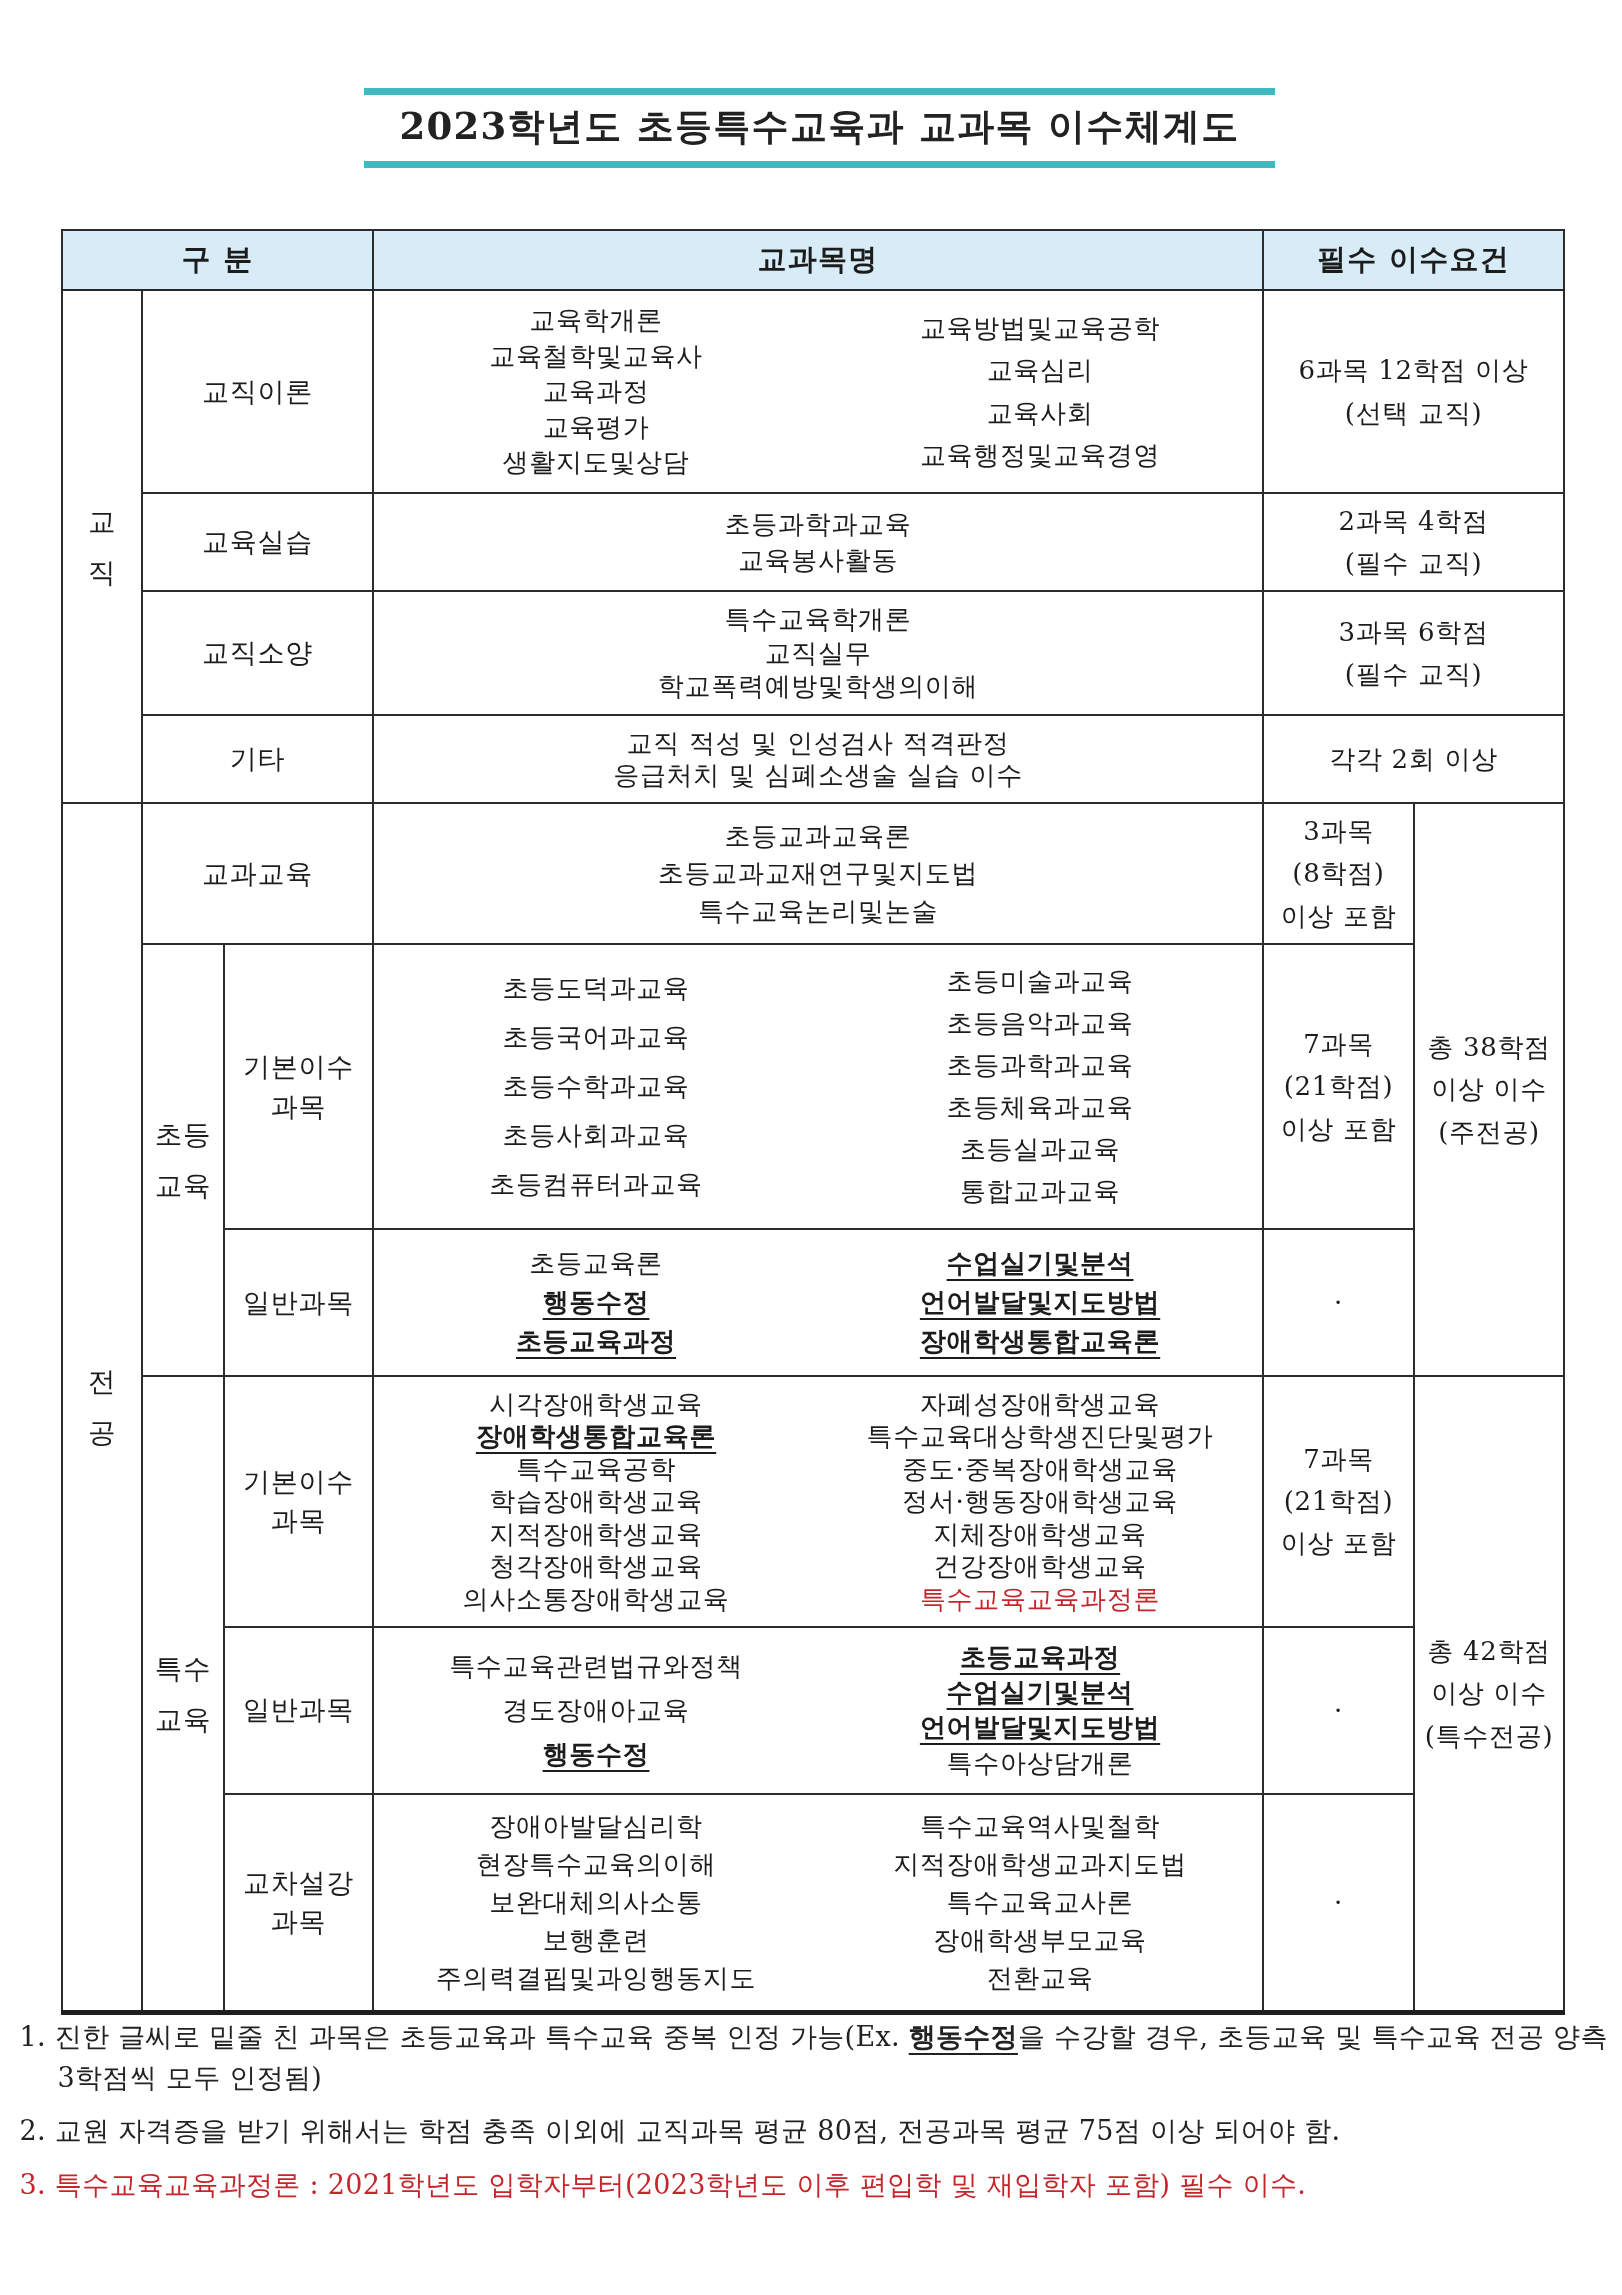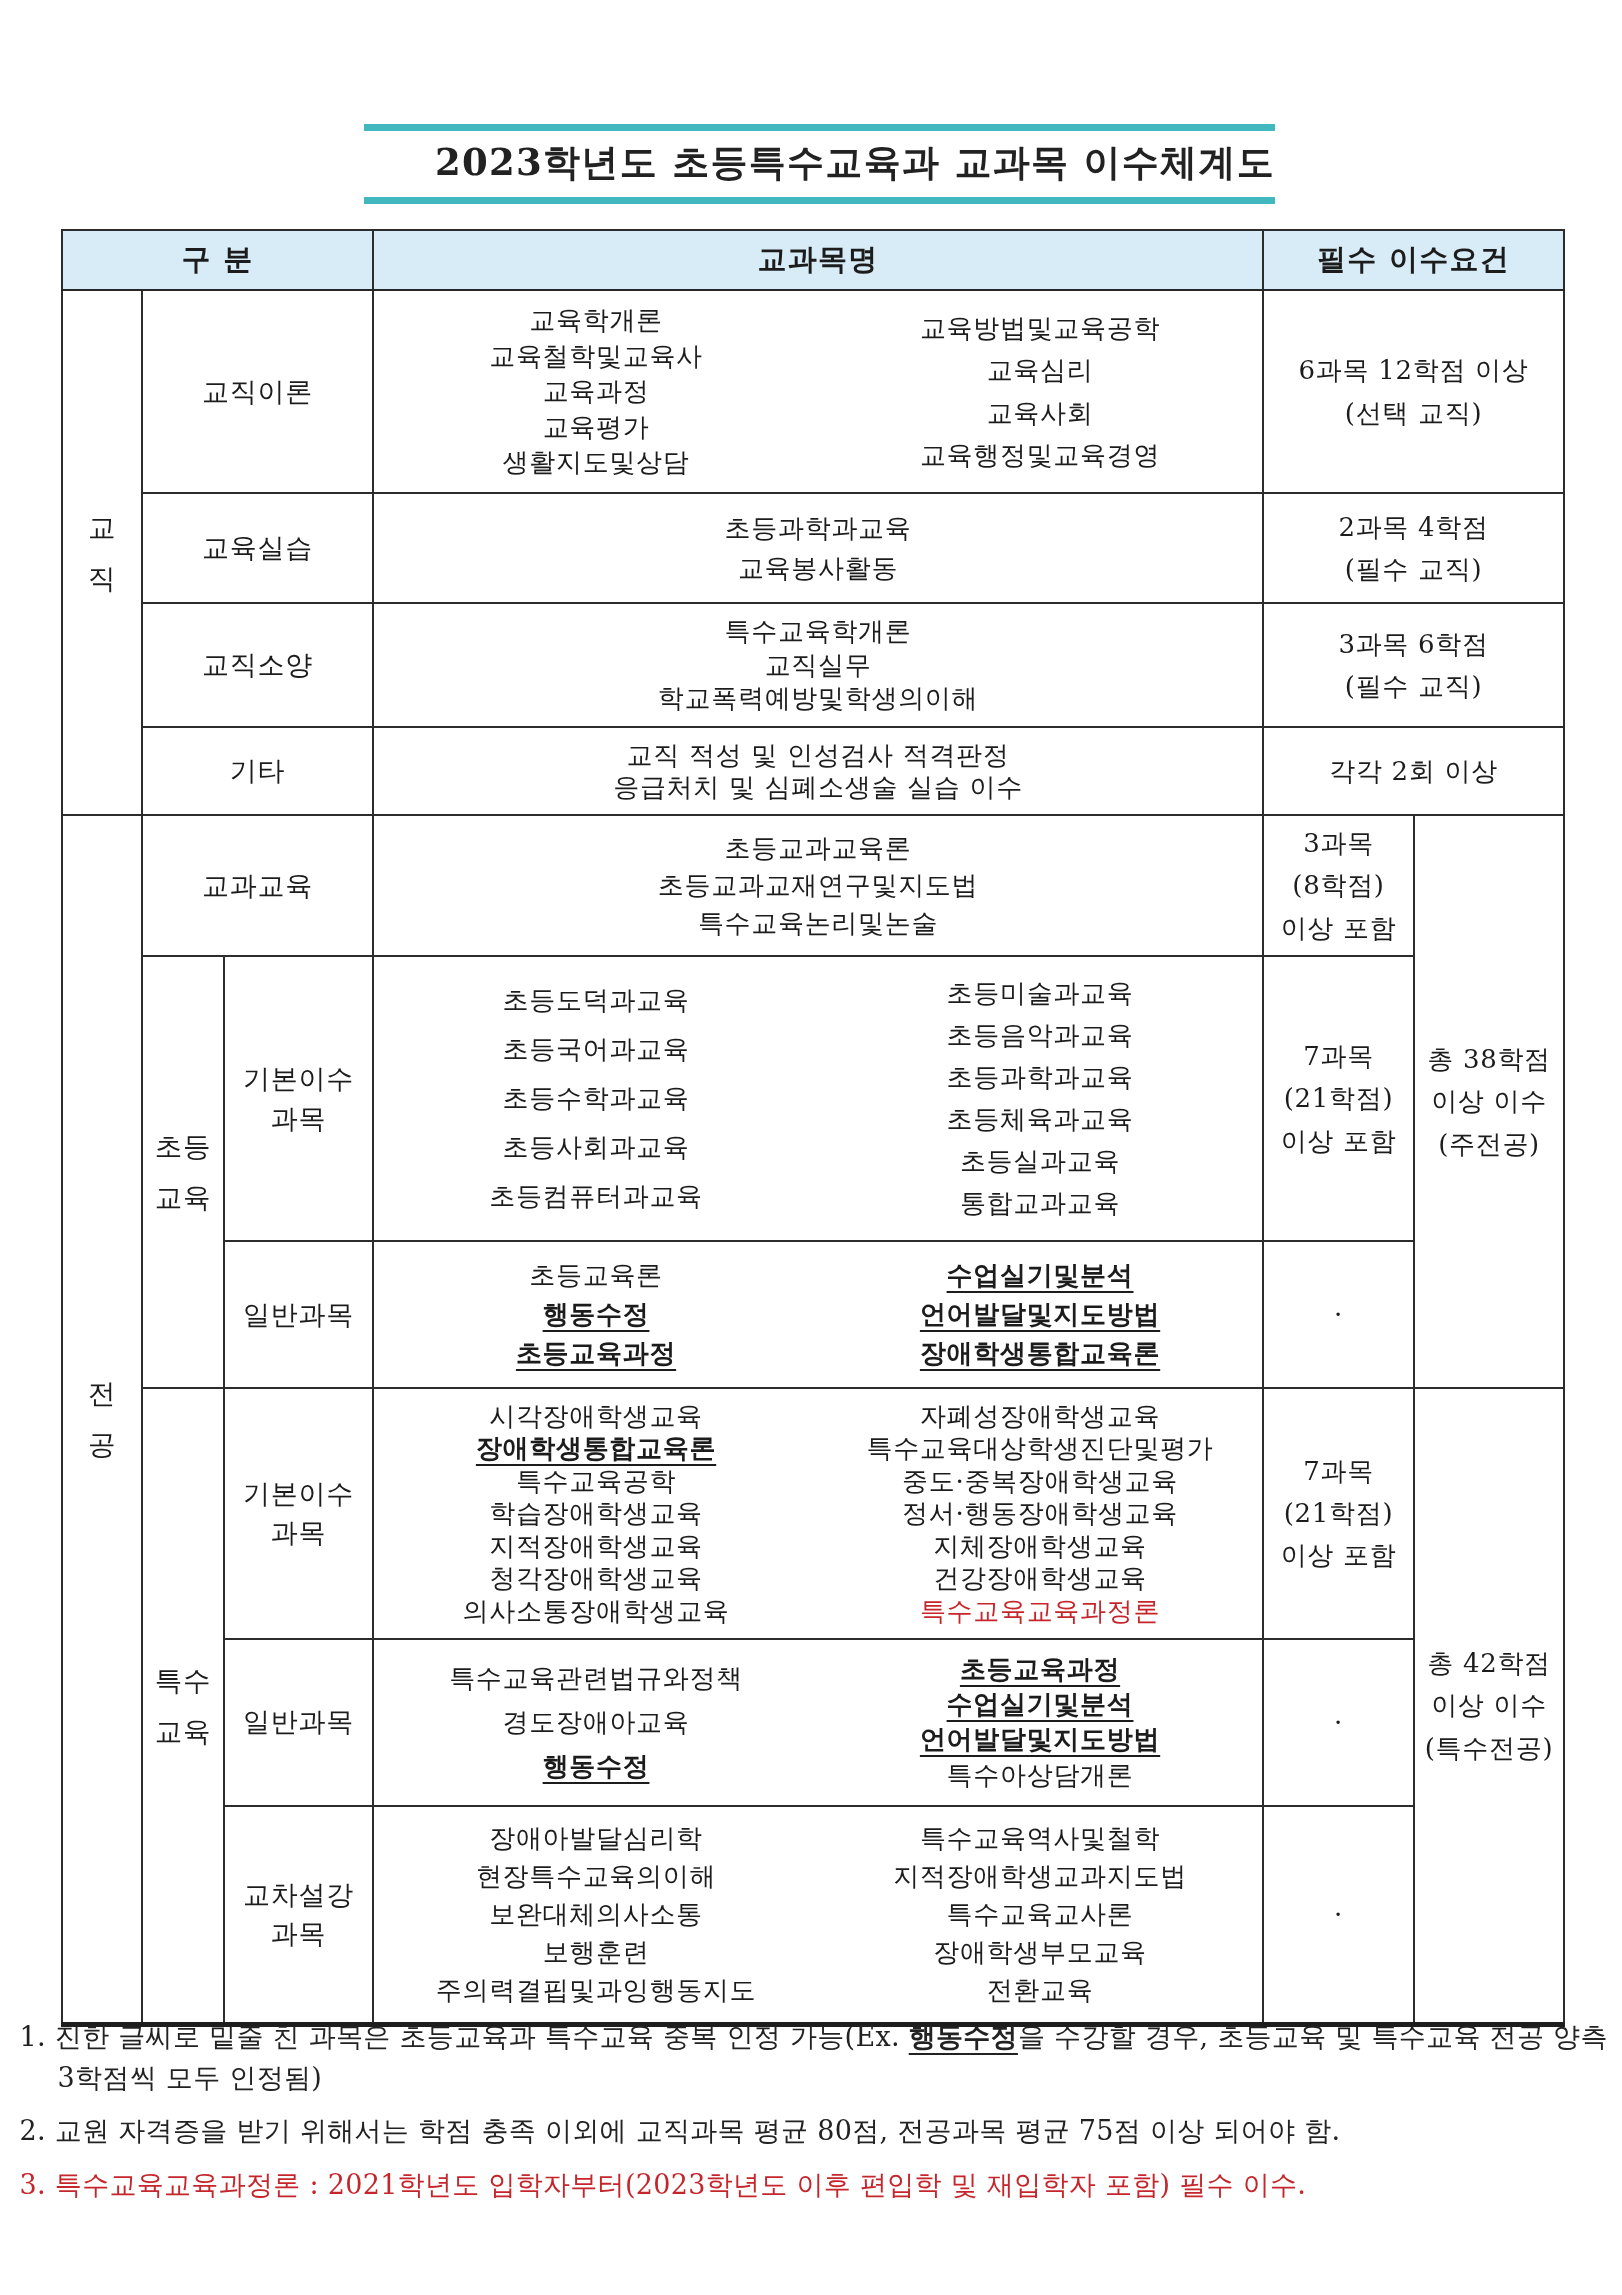--- a/index.html
+++ b/index.html
@@ -2,23 +2,23 @@
 <html style="font-size:10.5px"><head>
 <meta charset="utf-8">
 <style>
   html,body{margin:0;padding:0;}
   body{
     width:1623px;height:2295px;position:relative;background:#ffffff;
     font-family:"DejaVu Serif","Liberation Serif",serif;color:#1c1c1c;
   }
   
   .title-block{
-    position:absolute;left:364px;top:124px;width:911px;
+    position:absolute;left:364px;top:88px;width:911px;
     border-top:7.2px solid #41b7bf;border-bottom:7.2px solid #41b7bf;
-    padding:10.5px 0 14.4px 0;text-align:right;
+    padding:10.5px 0 14.4px 0;text-align:center;
   }
   .title-block h1{
     margin:0;font-size:37px;font-weight:700;letter-spacing:1.3px;color:#222;
     line-height:1.1;white-space:nowrap;
   }
   
   table.curriculum{
     position:absolute;left:61px;top:229px;width:1501px;height:1767px;
     border-collapse:collapse;table-layout:fixed;
     border:2.6px solid #262626;border-bottom:5.9px solid #1e1e1e;
@@ -100,21 +100,21 @@
                 <div class="line">교육심리</div>
                 <div class="line">교육사회</div>
                 <div class="line">교육행정및교육경영</div>
               </div>
           </div>
         </td>
         <td class="req" colspan="2">6과목 12학점 이상
 (선택 교직)</td>
       </tr>
 
-      <tr style="height:110px">
+      <tr style="height:98px">
         <td class="catlabel" colspan="2">교육실습</td>
         <td class="courses">
           <div class="cols">
               <div class="col full">
                 <div class="line">초등과학과교육</div>
                 <div class="line">교육봉사활동</div>
               </div>
             </div>
         </td>
         <td class="req" colspan="2">2과목 4학점

